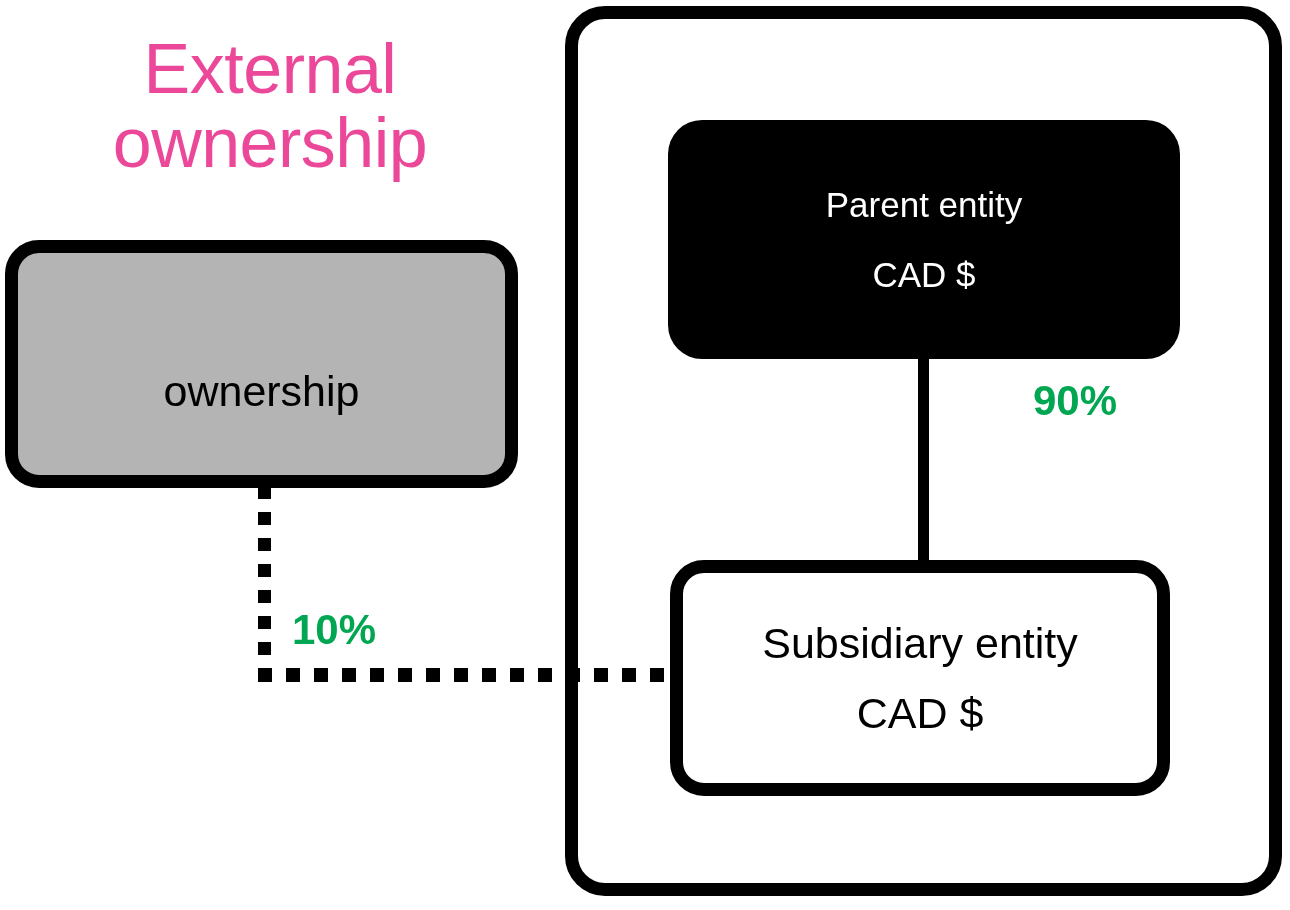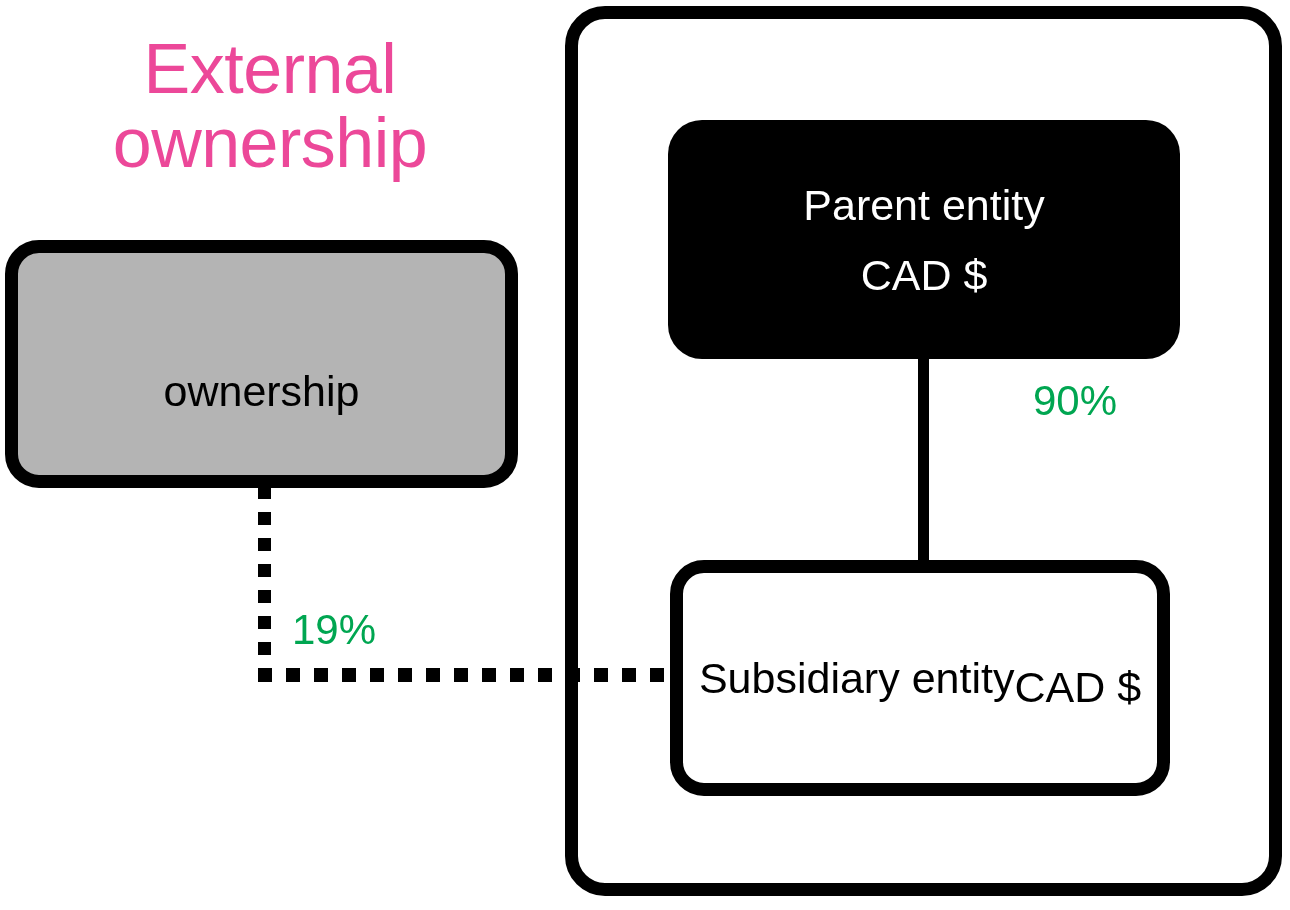--- a/index.html
+++ b/index.html
@@ -77,39 +77,39 @@
     height: 239px;
     background: #000000;
     border-radius: 34px;
     display: flex;
     flex-direction: column;
     align-items: center;
     justify-content: center;
   }
   #parent-box .boxlabel {
     text-align: center;
-    font-size: 43px;
+    font-size: 35px;
     line-height: 52px;
     color: #ffffff;
   }
   #parent-box .boxlabel.second { margin-top: 18px; }
 
   
   #subsidiary-box {
     position: absolute;
     left: 670px;
     top: 560px;
     width: 500px;
     height: 236px;
     box-sizing: border-box;
     background: #ffffff;
     border: 13px solid #000000;
     border-radius: 34px;
     display: flex;
-    flex-direction: row;
+    flex-direction: column;
     align-items: center;
     justify-content: center;
   }
   #subsidiary-box .boxlabel {
     text-align: center;
     font-size: 43px;
     line-height: 52px;
     color: #000000;
   }
   #subsidiary-box .boxlabel.second { margin-top: 18px; }
@@ -143,21 +143,21 @@
     height: 14px;
     background-image: linear-gradient(90deg, #000000 14px, rgba(0,0,0,0) 14px);
     background-size: 28px 14px;
     background-repeat: repeat-x;
   }
 
   
   .pct-label {
     position: absolute;
     font-size: 42px;
-    font-weight: normal;
+    font-weight: bold;
     color: #00a651;
     white-space: nowrap;
   }
   #pct-90 { left: 1033px; top: 377px; }
   #pct-10 { left: 292px; top: 606px; }
 </style>
 </head>
 <body>
 
 <div id="stage">
@@ -185,15 +185,15 @@
     <div class="boxlabel">Subsidiary entity</div>
     <div class="boxlabel second">CAD $</div>
   </div>
 
   <div id="solid-connector"></div>
 
   <div id="dotted-connector-vertical"></div>
   <div id="dotted-connector-horizontal"></div>
 
   <div class="pct-label" id="pct-90">90%</div>
-  <div class="pct-label" id="pct-10">19%</div>
+  <div class="pct-label" id="pct-10">10%</div>
 
 </div>
 
 </body></html>

